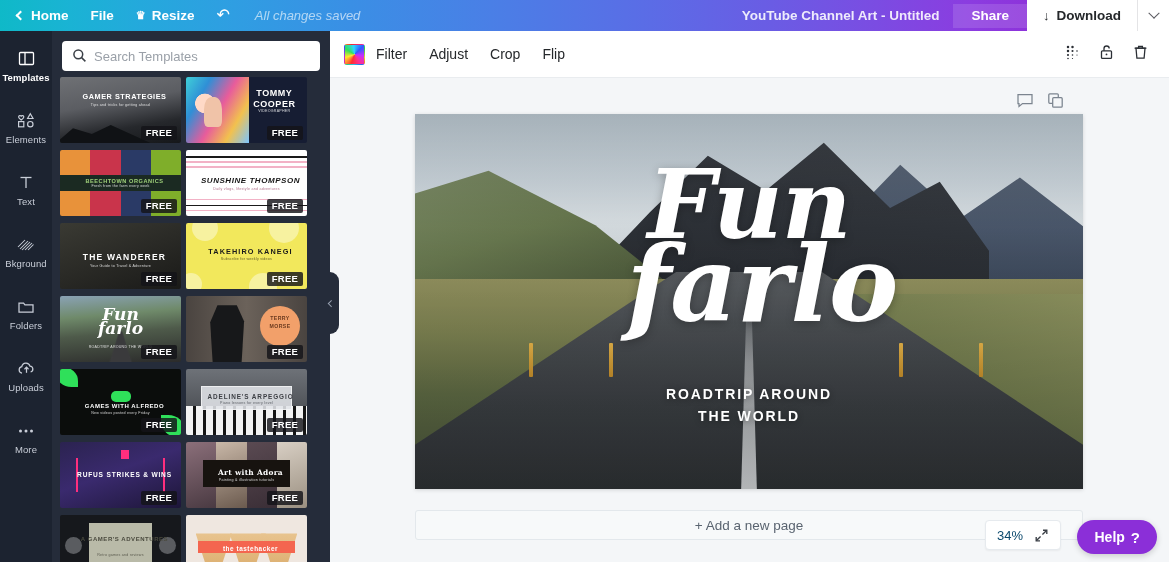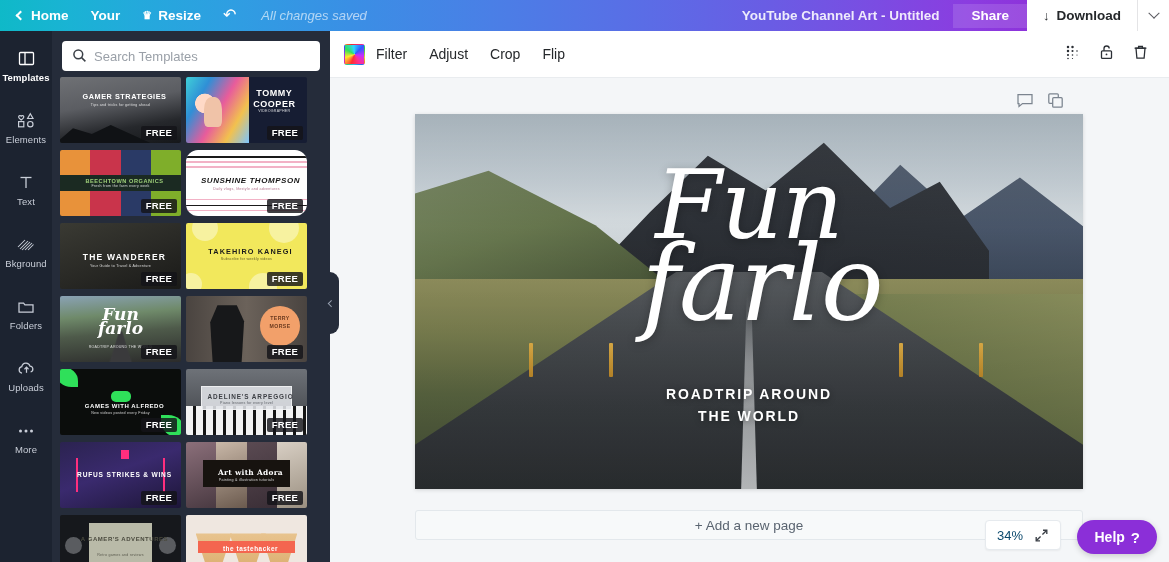--- a/index.html
+++ b/index.html
@@ -167,21 +167,21 @@
   .t2 .photo { position:absolute; left:0; top:0; width:52%; height:100%;
     background:
       radial-gradient(circle at 30% 40%, #ffd9c7 0 16%, transparent 17%),
       linear-gradient(120deg,#3fd0d8 0%,#2f8fd6 25%,#e85c9b 52%,#f2c14e 76%,#7cc5ff 100%); }
   .t2 .photo:after{ content:""; position:absolute; left:28%; top:30%; width:30%; height:46%;
       background:#f0c3a8; border-radius:40% 40% 20% 20%; }
   .t3 .strip { position:absolute; left:0; width:100%; height:38%;
     background: linear-gradient(90deg,#e8923a 0 25%, #c9344b 25% 50%, #2a3a66 50% 75%, #7fae2a 75% 100%); }
   .t3 .strip.a { top:0; } .t3 .strip.b { bottom:0; }
   .t3 .band { position:absolute; top:38%; left:0; width:100%; height:24%; background:#1b2a22; }
-  .t4 { background:#ffffff;border-radius:12px; }
+  .t4 { background:#ffffff; }
   .t4 .ln { position:absolute; left:0; width:100%; background:#f2b2c6; }
   .t4 .dk { background:#1a1a1a; }
   .t5 { background: linear-gradient(160deg,#3a3a33 0%,#2a2a26 50%,#1a1a18 100%); }
   .t6 { background:#f2e85c; }
   .t6 .blob { position:absolute; border-radius:50%; background:rgba(255,255,255,.42); }
   .t7 { background: linear-gradient(175deg,#8aa2b5 0%,#6f8a6a 30%,#4e5a4a 55%,#2b2b2b 100%); }
   .t7 .road { position:absolute; left:42%; bottom:0; width:16%; height:52%;
               background:#3a3a3c; transform: perspective(40px) rotateX(22deg); }
   .t7 .script { position:absolute; left:50%; top:18%; transform:translateX(-50%);
      font-family:"DejaVu Serif", serif; font-style:italic; font-weight:bold;
@@ -327,21 +327,21 @@
     border-radius:1px;
   }
   .shade {
     position:absolute; left:0; top:0; width:100%; height:100%;
     background: linear-gradient(180deg, rgba(0,0,0,.10) 0%, rgba(0,0,0,.02) 30%, rgba(0,0,0,.18) 100%);
   }
   .canvas-title {
     position:absolute; left:0; top:14%; width:100%;
     text-align:center; color:#fff;
     font-family:"DejaVu Serif", serif;
-    font-style: italic; font-weight: normal;
+    font-style: italic; font-weight: bold;
     font-size: 96px; line-height: .80;
     letter-spacing: -1px;
     text-shadow: 0 2px 10px rgba(0,0,0,.28);
   }
   .canvas-title .l2 { display:block; font-size: 104px; margin-left: 26px; }
   .canvas-sub {
     position:absolute; left:0; top:72%; width:100%;
     text-align:center; color:#fff;
     font-size: 14px; font-weight: bold;
     letter-spacing: 1.9px; line-height: 1.55;
@@ -384,21 +384,21 @@
 
 <div id="app">
 
   <div class="topbar">
     <div class="tb-left">
       <div class="tb-item tb-home">
         <span class="chev-left"></span>
         <span>Home</span>
       </div>
       <div class="tb-item plain">
-        <span>Your</span>
+        <span>File</span>
       </div>
       <div class="tb-item plain">
         <span class="crown">♛</span>
         <span>Resize</span>
       </div>
       <div class="tb-item">
         <span class="undo-ico">↶</span>
       </div>
       <div class="saved-txt">All changes saved</div>
     </div>

